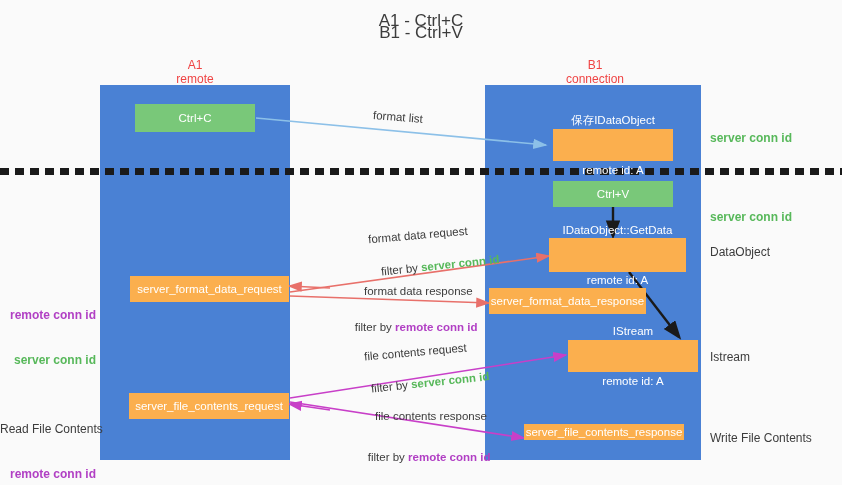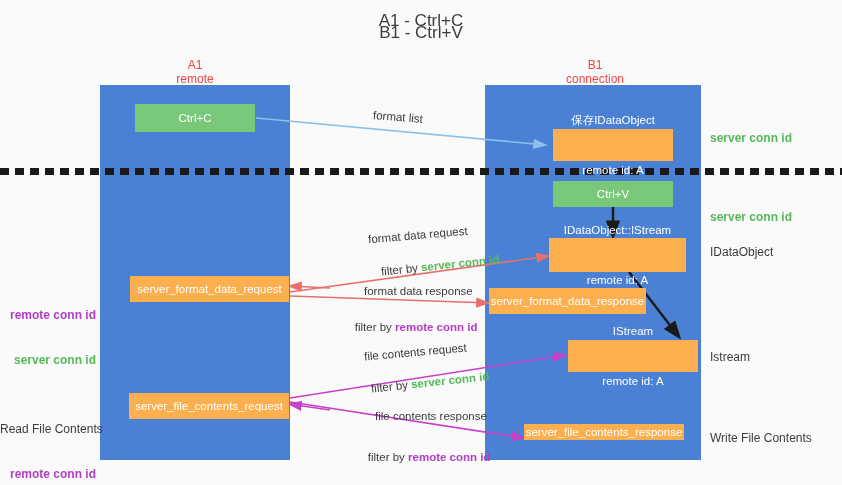--- a/index.html
+++ b/index.html
@@ -174,21 +174,21 @@
   <div class="node orange" style="left:553px; top:129px; width:120px; height:32px;">
     <span>保存IDataObject</span>
     <span>remote id: A</span>
   </div>
 
   <div class="node green" style="left:553px; top:181px; width:120px; height:26px;">
     <span>Ctrl+V</span>
   </div>
 
   <div class="node orange" style="left:549px; top:238px; width:137px; height:34px;">
-    <span>IDataObject::IStream</span>
+    <span>IDataObject::GetData</span>
     <span>remote id: A</span>
   </div>
 
   <div class="node orange" style="left:130px; top:276px; width:159px; height:26px;">
     <span>server_format_data_request</span>
   </div>
 
   <div class="node orange" style="left:489px; top:288px; width:157px; height:26px;">
     <span>server_format_data_response</span>
   </div>
@@ -203,21 +203,21 @@
   </div>
 
   <div class="node orange" style="left:524px; top:424px; width:160px; height:16px;">
     <span>server_file_contents_response</span>
   </div>
 
   <div class="side-label green-txt" style="left:710px; top:131px;">server conn id</div>
 
   <div class="side-label green-txt" style="left:710px; top:210px;">server conn id</div>
 
-  <div class="side-label" style="left:710px; top:245px;">IDataObject</div>
+  <div class="side-label" style="left:710px; top:245px;">DataObject</div>
 
   <div class="side-label" style="left:710px; top:350px;">Istream</div>
 
   <div class="side-label" style="left:710px; top:431px;">Write File Contents</div>
 
   <div class="stack-label" style="left:0px; top:278px; width:96px;">
     <span class="purple">remote conn id</span>
     <span class="green">server conn id</span>
   </div>
 

